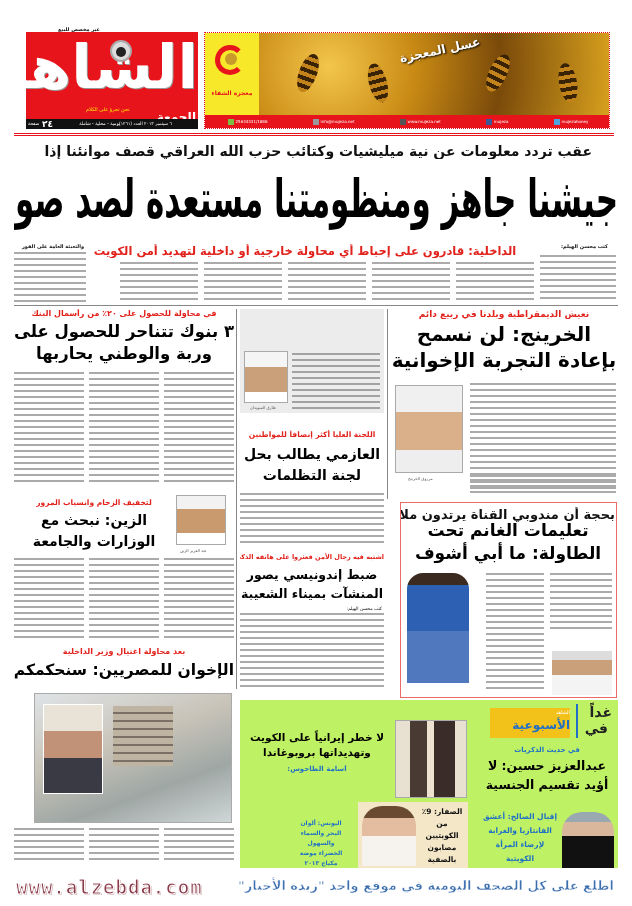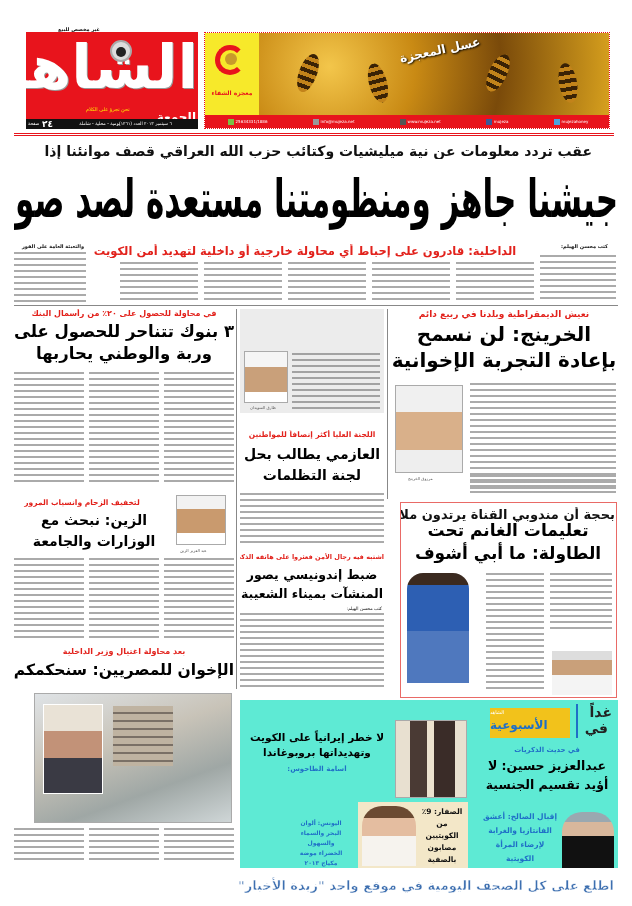--- a/index.html
+++ b/index.html
@@ -122,43 +122,43 @@
   <div class="lines" style="position:absolute;top:70px;right:4px;width:62px;height:60px;"></div>
   <div class="lines" style="position:absolute;top:70px;right:72px;width:58px;height:118px;"></div>
   <div style="position:absolute;top:70px;left:6px;width:62px;height:120px;background:linear-gradient(#3b2a20 0,#3b2a20 10%,#2d5fb3 10%,#2d5fb3 48%,#4f78be 48%,#4f78be 92%,#fff 92%);border-radius:16px 16px 4px 4px;"></div>
   <div style="position:absolute;top:148px;right:4px;width:60px;height:44px;background:linear-gradient(#ddd 0,#ddd 20%,#c9a07a 20%,#c9a07a 55%,#f4f4f4 55%);"></div>
 </div>
 
 <div class="abs" style="top:495px;left:176px;width:50px;height:54px;">
   <div class="photo" style="width:50px;height:50px;background:linear-gradient(#f2f2f2 0,#f2f2f2 28%,#c99a6e 28%,#c99a6e 78%,#fff 78%);"></div>
 </div>
 <div class="abs caption" style="top:548px;left:180px;">عبد العزيز الزين</div>
-<div class="abs kicker red" style="top:498px;left:2px;width:160px;font-size:7.5px;">لتخفيف الزحام وانسياب المرور</div>
+<div class="abs kicker red" style="top:498px;left:14px;width:160px;font-size:7.5px;">لتخفيف الزحام وانسياب المرور</div>
 <div class="abs head" style="top:510px;left:14px;width:160px;font-size:14px;line-height:21px;height:44px;">الزين: نبحث مع الوزارات والجامعة تغيير مواعيد العمل</div>
 <div class="abs lines" style="top:558px;left:14px;width:220px;height:82px;background:repeating-linear-gradient(to left,transparent 0,transparent 70px,#fff 70px,#fff 75px),repeating-linear-gradient(to bottom,#666 0,#666 2px,transparent 2px,transparent 6px);"></div>
 
 <div class="abs kicker red" style="top:553px;left:240px;width:144px;font-size:6.5px;">اشتبه فيه رجال الأمن فعثروا على هاتفه الذكي</div>
 <div class="abs head" style="top:565px;left:240px;width:144px;font-size:12.5px;line-height:19px;height:40px;">ضبط إندونيسي يصور المنشآت بميناء الشعيبة النفطية والحيوية</div>
 <div class="abs" style="top:606px;right:250px;font-size:4.5px;">كتب محسن الهيلم:</div>
 <div class="abs lines" style="top:613px;left:240px;width:144px;height:78px;"></div>
 
 <div class="abs kicker red" style="top:647px;left:14px;width:220px;font-size:8px;">بعد محاولة اغتيال وزير الداخلية</div>
 <div class="abs head" style="top:659px;left:14px;width:220px;font-size:15.5px;line-height:22px;height:24px;white-space:nowrap;">الإخوان للمصريين: سنحكمكم أو نفجركم</div>
 <div class="abs photo" style="top:693px;left:34px;width:198px;height:130px;background:linear-gradient(160deg,#dfe3e6 0,#c8c3b8 40%,#9fa7a5 70%,#cfd6d7 100%);">
   <div style="position:absolute;top:10px;left:8px;width:60px;height:90px;background:linear-gradient(#e9e2d6 0,#e9e2d6 30%,#c29278 30%,#c29278 60%,#3a3a44 60%);border:1px solid #fff;"></div>
   <div style="position:absolute;top:12px;left:78px;width:60px;height:60px;background:repeating-linear-gradient(to bottom,#bfb3a1 0,#bfb3a1 6px,#7a7066 6px,#7a7066 8px);"></div>
 </div>
 <div class="abs lines" style="top:828px;left:14px;width:220px;height:36px;background:repeating-linear-gradient(to left,transparent 0,transparent 70px,#fff 70px,#fff 75px),repeating-linear-gradient(to bottom,#666 0,#666 2px,transparent 2px,transparent 6px);"></div>
 
-<div class="abs" style="top:700px;left:240px;width:378px;height:168px;background:#5eead4;">
+<div class="abs" style="top:700px;left:240px;width:378px;height:168px;background:#bef264;">
 
   <div style="position:absolute;top:4px;right:6px;font-size:14px;font-weight:bold;color:#222;">غداً</div>
   <div style="position:absolute;top:20px;right:10px;font-size:14px;font-weight:bold;color:#222;">في</div>
   <div class="divider-v" style="position:absolute;top:4px;right:40px;width:2px;height:34px;background:#1f6fc7;"></div>
-  <div style="position:absolute;top:8px;right:48px;width:80px;height:30px;background:#f2c21b;text-align:left;">
+  <div style="position:absolute;top:8px;right:48px;width:80px;height:30px;background:#f2c21b;text-align:right;">
     <div style="font-size:5px;color:#fff;line-height:8px;">الشاهد</div>
     <div style="font-size:12px;font-weight:bold;color:#1f6fc7;line-height:18px;">الأسبوعية</div>
   </div>
   <div class="kicker blue" style="position:absolute;top:46px;right:6px;width:130px;font-size:7px;">في حديث الذكريات</div>
   <div class="head" style="position:absolute;top:56px;right:6px;width:130px;font-size:12.5px;line-height:19px;height:40px;">عبدالعزيز حسين: لا أؤيد تقسيم الجنسية إلى فئات</div>
 
   <div class="photo" style="position:absolute;top:20px;left:155px;width:72px;height:78px;background:linear-gradient(90deg,#e8e0d0 0,#e8e0d0 20%,#4a3a34 20%,#4a3a34 45%,#ece2cf 45%,#ece2cf 55%,#3a2c28 55%,#3a2c28 85%,#e8e0d0 85%);"></div>
 
   <div class="kicker blue" style="position:absolute;top:20px;left:4px;width:146px;font-size:7px;margin-top:45px;">أسامة الطاحوس:</div>
   <div class="head" style="position:absolute;top:30px;left:4px;width:146px;font-size:10.5px;line-height:15px;height:32px;">لا خطر إيرانياً على الكويت وتهديداتها بروبوغاندا إعلامية</div>
@@ -169,14 +169,15 @@
   <div style="position:absolute;top:102px;left:118px;width:110px;height:66px;background:#f3e7c8;">
     <div style="position:absolute;top:4px;right:4px;width:44px;font-size:7.5px;font-weight:bold;text-align:center;line-height:12px;color:#111;">الصفار: 9٪ من الكويتيين مصابون بالصفية</div>
     <div style="position:absolute;top:4px;left:4px;width:54px;height:60px;background:linear-gradient(#6b4a32 0,#6b4a32 20%,#e4bda0 20%,#e4bda0 50%,#f6f3ee 50%);border-radius:20px 20px 0 0;"></div>
   </div>
 
   <div class="blue" style="position:absolute;top:110px;right:60px;width:76px;font-size:7.5px;font-weight:bold;text-align:center;line-height:14px;">إقبال الصالح: أعشق الفانتازيا والغرابة لإرضاء المرأة الكويتية</div>
   <div style="position:absolute;top:112px;right:4px;width:52px;height:56px;background:linear-gradient(#9aa8b0 0,#9aa8b0 18%,#d8b79c 18%,#d8b79c 42%,#111 42%);border-radius:20px 20px 0 0;"></div>
 </div>
 
 <div class="abs" style="top:874px;left:14px;width:604px;height:26px;">
+  <div style="position:absolute;left:2px;top:2px;direction:ltr;font-family:'DejaVu Sans Mono',monospace;font-size:19px;font-weight:bold;color:#8b3a4a;letter-spacing:1px;-webkit-text-stroke:1px #fff;text-shadow:1px 1px 0 #caa;">www.alzebda.com</div>
   <div style="position:absolute;right:4px;top:4px;font-size:13px;font-weight:bold;color:#3d6fb0;white-space:nowrap;margin-left:37px;-webkit-text-stroke:.5px #fff;">اطلع على كل الصحف اليومية في موقع واحد "زبدة الأخبار"</div>
 </div>
 
 </body></html>

